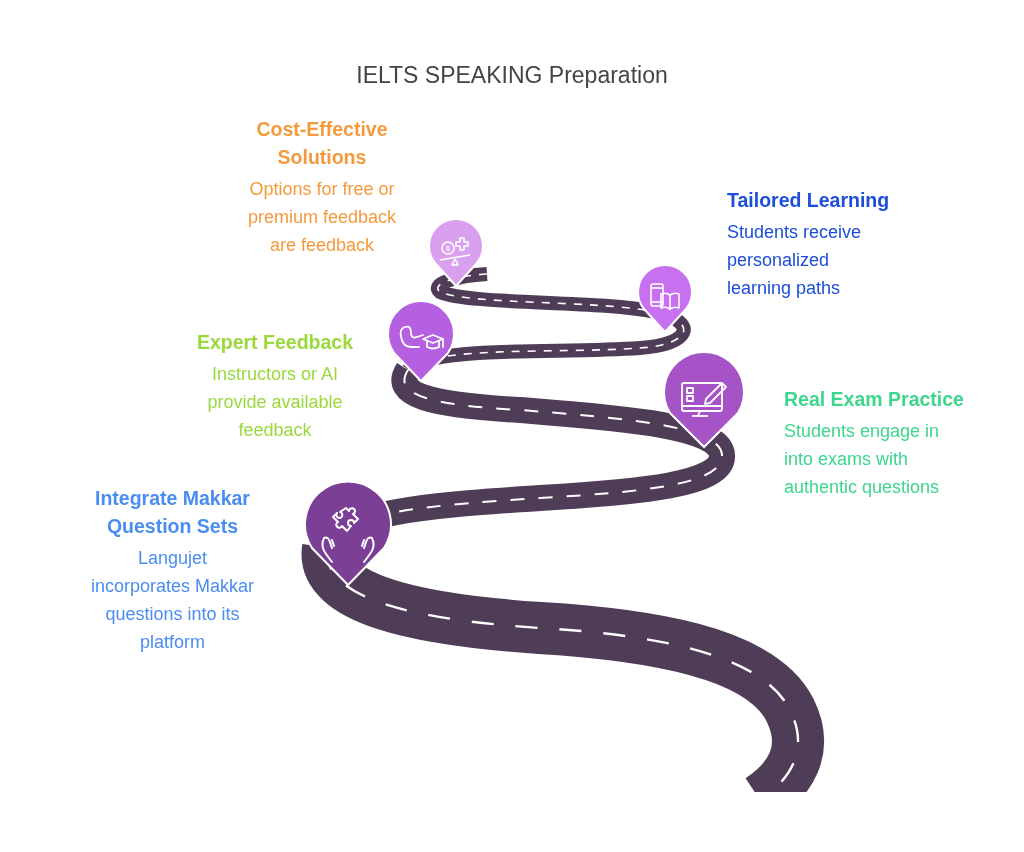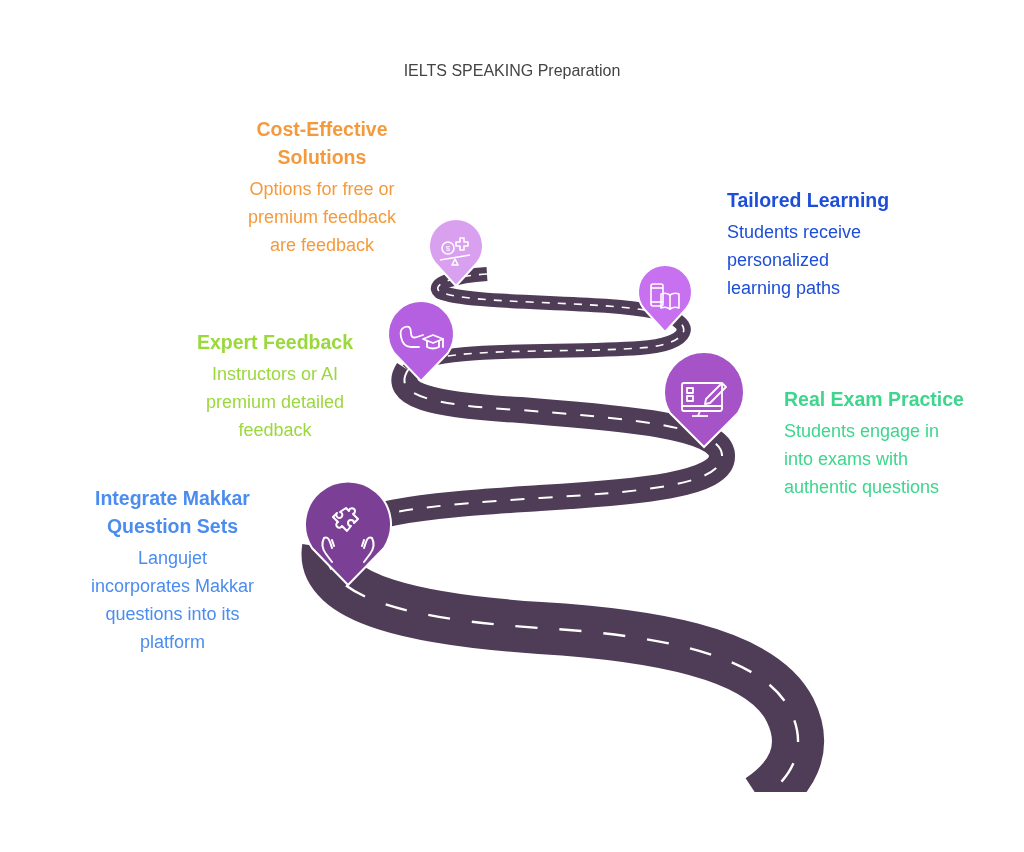--- a/index.html
+++ b/index.html
@@ -1,19 +1,19 @@
 <!DOCTYPE html>
 <html><head>
 <meta charset="utf-8">
 <style>
   html, body { margin: 0; padding: 0; background: #ffffff; }
   body { width: 1024px; height: 852px; position: relative; overflow: hidden;
          font-family: "Liberation Sans", sans-serif; }
   .title { position: absolute; left: 0; width: 1024px; top: 62px; text-align: center;
-           font-size: 16px; color: #444444; }
+           font-size: 23px; color: #444444; }
   svg.road { position: absolute; left: 0; top: 0; }
   .block { position: absolute; }
   .block .h { font-weight: bold; font-size: 19.5px; line-height: 28px; }
   .block .d { font-size: 18px; line-height: 28px; margin-top: 4px; }
   .right-align { text-align: center; }
   .left-align { text-align: left; }
 </style>
 </head>
 <body>
 
@@ -113,21 +113,21 @@
     <div>learning paths</div>
   </div>
 </div>
 
 <div class="block right-align" style="right: 671px; top: 328px; color: #9AD83C;">
   <div class="h">
     <div>Expert Feedback</div>
   </div>
   <div class="d">
     <div>Instructors or AI</div>
-    <div>premium detailed</div>
+    <div>provide available</div>
     <div>feedback</div>
   </div>
 </div>
 
 <div class="block left-align" style="left: 784px; top: 385px; color: #3DD68C;">
   <div class="h">
     <div>Real Exam Practice</div>
   </div>
   <div class="d">
     <div>Students engage in</div>

